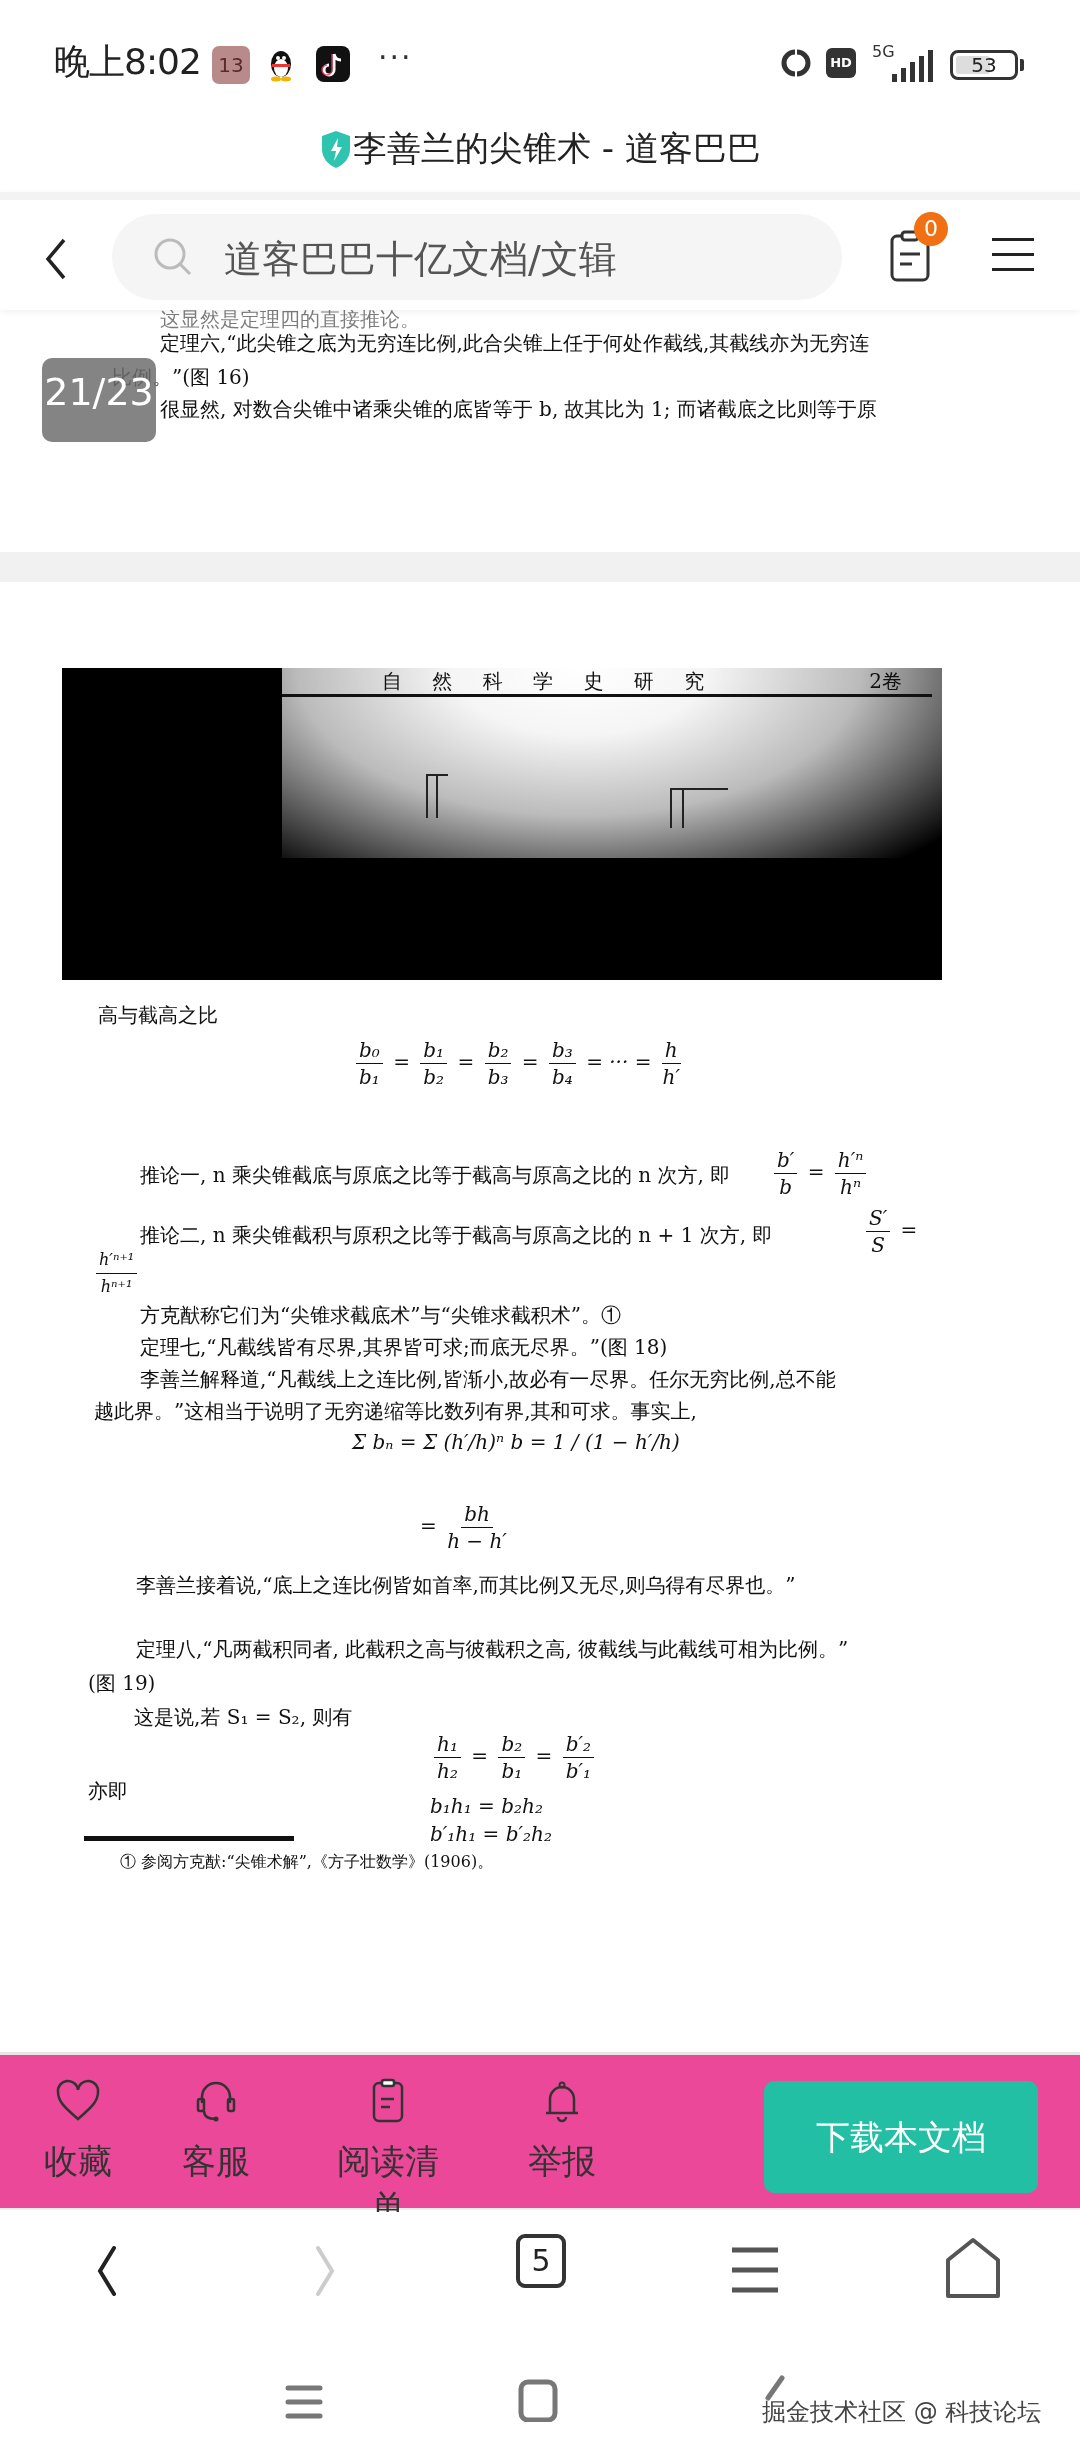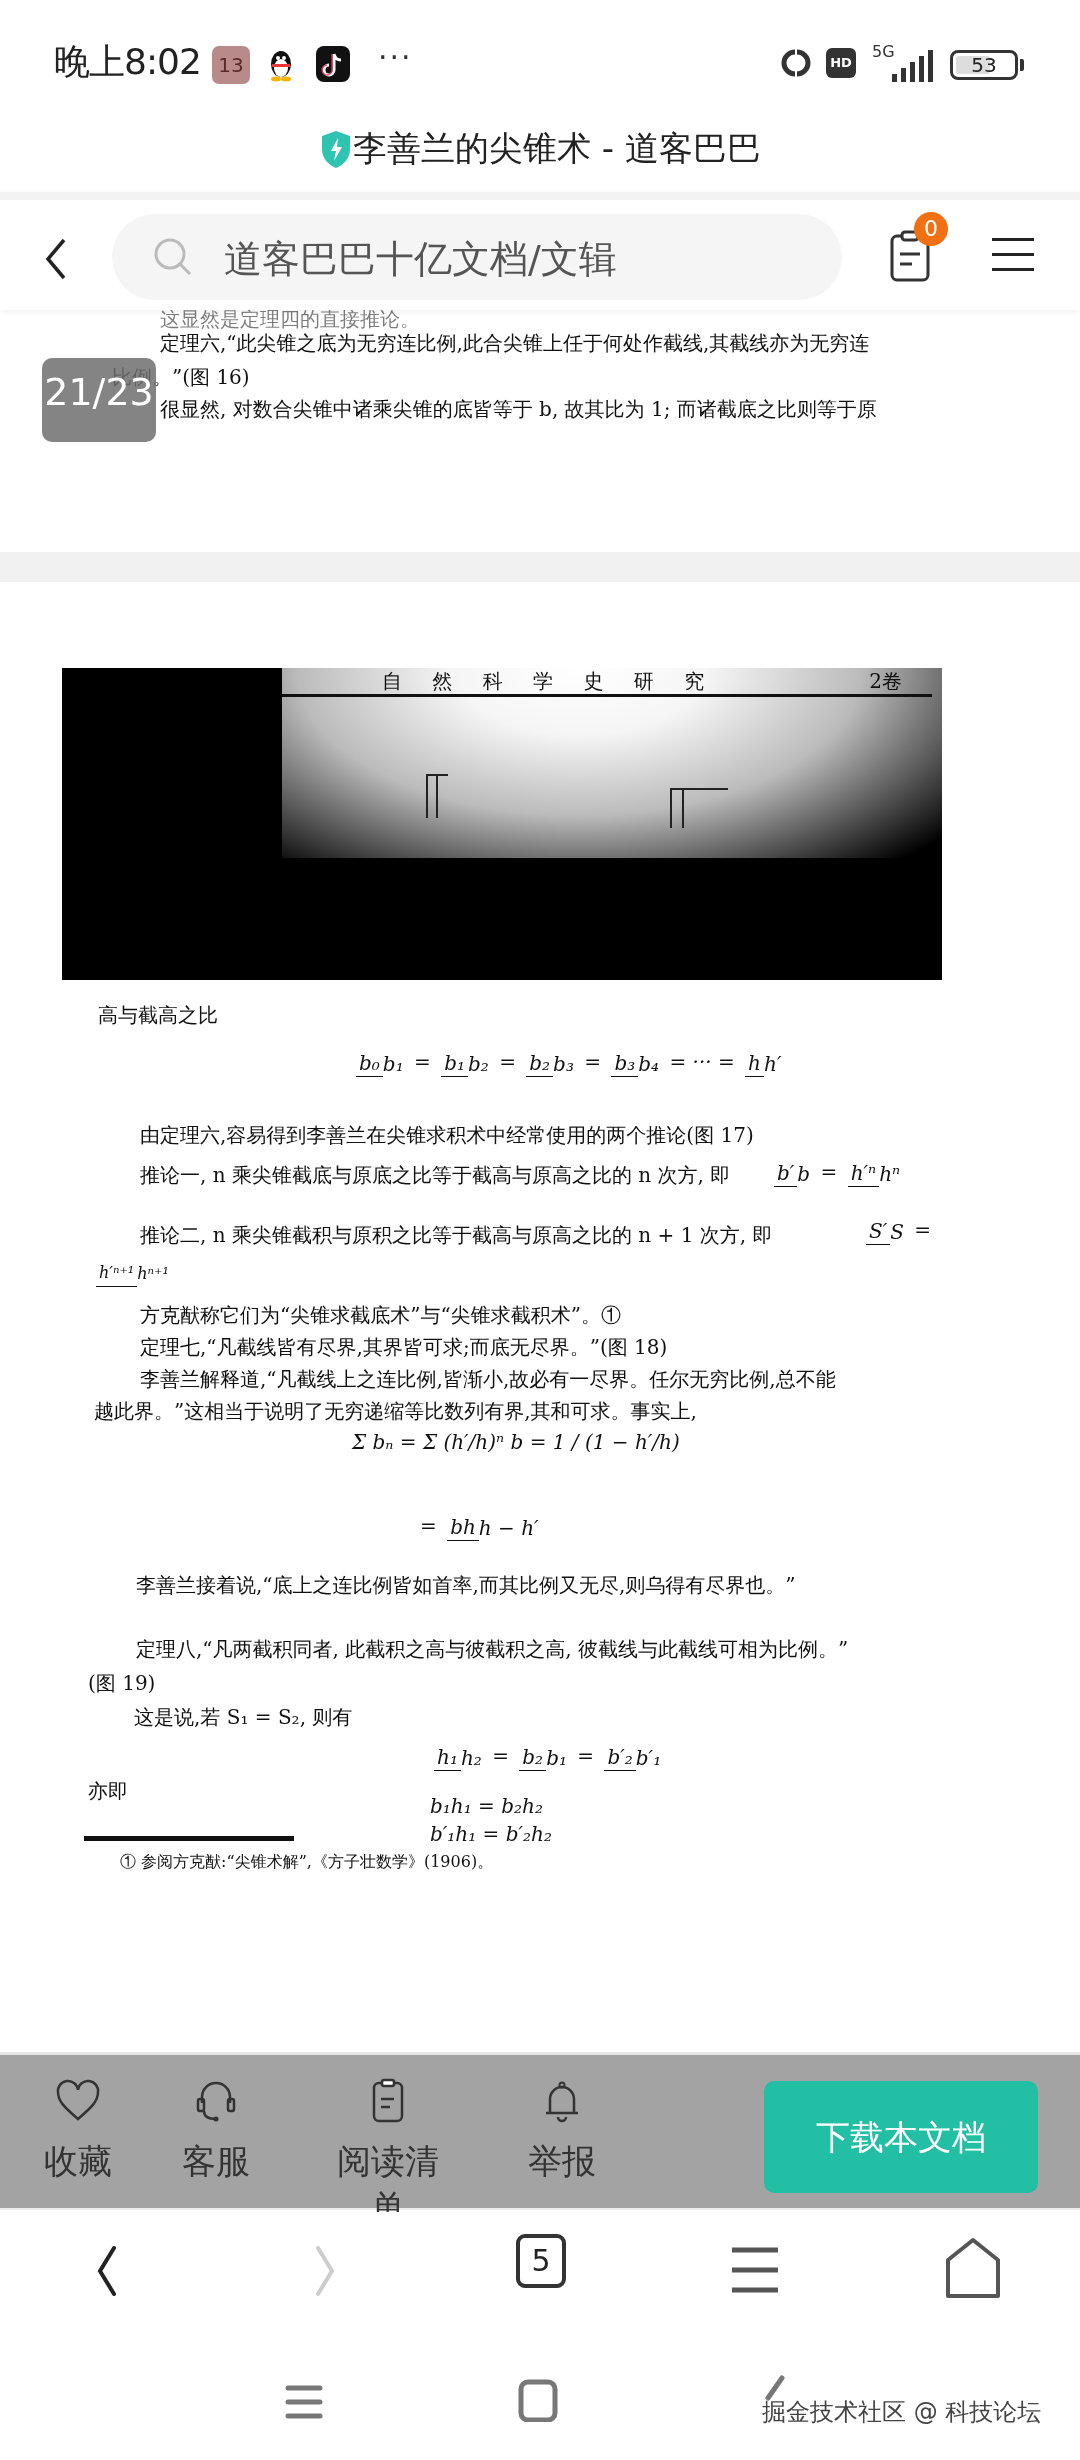--- a/index.html
+++ b/index.html
@@ -47,27 +47,27 @@
   .page2 { top: 272px; height: 1468px; }
   .doc-text { position: absolute; font-family: "DejaVu Serif", "Liberation Serif", serif; font-size: 20px; color: #111; white-space: nowrap; }
   .page-indicator { position: absolute; left: 42px; top: 48px; width: 114px; height: 84px; background: rgba(110,110,110,0.85); border-radius: 10px; color: #fff; font-size: 38px; text-align: center; line-height: 68px; z-index: 6; }
   .scan-figure { position: absolute; left: 62px; top: 86px; width: 880px; height: 312px; background: #000; overflow: hidden; }
   .scan-gradient { position: absolute; left: 220px; top: 0; width: 660px; height: 190px; background: radial-gradient(ellipse at 45% 0%, #fff 0%, #f5f5f5 25%, #bbb 55%, #000 95%); }
   .journal-header { position: absolute; left: 320px; top: 0; font-size: 20px; letter-spacing: 12px; color: #111; font-family: "DejaVu Serif", serif; }
   .journal-vol { position: absolute; right: 40px; top: 0; font-size: 20px; color: #111; font-family: "DejaVu Serif", serif; }
   .header-rule { position: absolute; left: 220px; top: 26px; width: 650px; height: 3px; background: #111; }
   .fig-line { position: absolute; background: #222; }
   .formula { position: absolute; font-family: "DejaVu Serif", "Liberation Serif", serif; font-style: italic; font-size: 20px; color: #111; white-space: nowrap; }
-  .frac { display: inline-flex; flex-direction: row; align-items: center; vertical-align: middle; margin: 16px 4px; }
+  .frac { display: inline-flex; flex-direction: column; align-items: center; vertical-align: middle; margin: 3px 4px; }
   .frac .num { border-bottom: 1.5px solid #111; padding: 0 3px; line-height: 26px; }
   .frac .den { line-height: 26px; }
   .sep { position: absolute; left: 84px; top: 1254px; width: 210px; height: 5px; background: #111; }
 
   
-  .action-bar { position: absolute; left: 0; top: 2052px; width: 1080px; height: 158px; background: #a3a3a3; border-top: 3px solid #e6e6e6; border-bottom: 2px solid #eee; }
+  .action-bar { position: absolute; left: 0; top: 2052px; width: 1080px; height: 158px; background: #ec4899; border-top: 3px solid #e6e6e6; border-bottom: 2px solid #eee; }
   .action-item { position: absolute; top: 22px; width: 120px; text-align: center; }
   .action-item svg { width: 48px; height: 48px; display: block; margin: 0 auto; }
   .action-label { display: block; font-size: 34px; color: #333; margin-top: 14px; }
   .download-btn { position: absolute; left: 764px; top: 26px; width: 274px; height: 112px; background: #22bfa5; border-radius: 10px; color: #fff; font-size: 34px; text-align: center; line-height: 112px; }
 
   
   .browser-bar { position: absolute; left: 0; top: 2212px; width: 1080px; height: 118px; background: #fff; }
   .bb-item { position: absolute; top: 24px; width: 70px; height: 70px; }
   .tab-count { position: absolute; left: 516px; top: 22px; width: 50px; height: 54px; border: 4px solid #333; border-radius: 9px; font-size: 30px; text-align: center; line-height: 46px; color: #222; }
 
@@ -194,21 +194,20 @@
           <span class="num">b₃</span>
           <span class="den">b₄</span>
         </span>
       <span>= ··· =</span>
       <span class="frac">
           <span class="num">h</span>
           <span class="den">h′</span>
         </span>
     </div>
 
-    <span class="doc-text" style="left:140px; top:540px;">由定理六,容易得到李善兰在尖锥求积术中经常使用的两个推论(图 17)</span>
     <span class="doc-text" style="left:140px; top:580px;">推论一, n 乘尖锥截底与原底之比等于截高与原高之比的 n 次方, 即</span>
     <div class="formula" style="left:770px; top:562px;">
       <span class="frac">
           <span class="num">b′</span>
           <span class="den">b</span>
         </span> =
       <span class="frac">
           <span class="num">h′ⁿ</span>
           <span class="den">hⁿ</span>
         </span>

